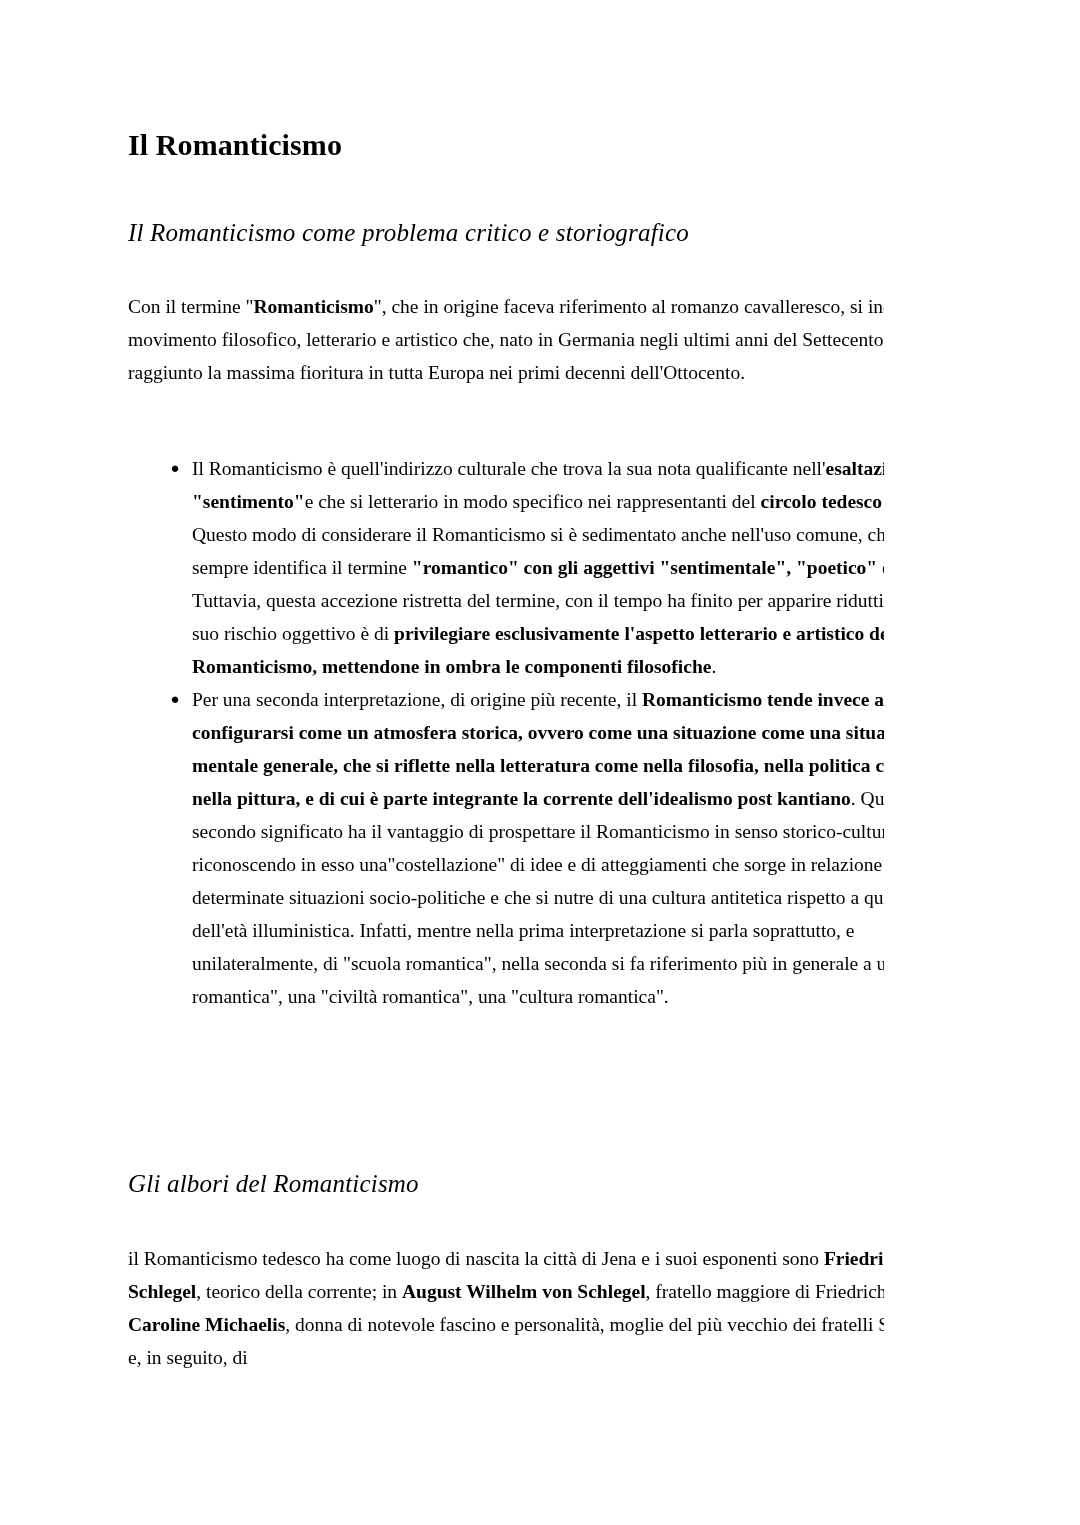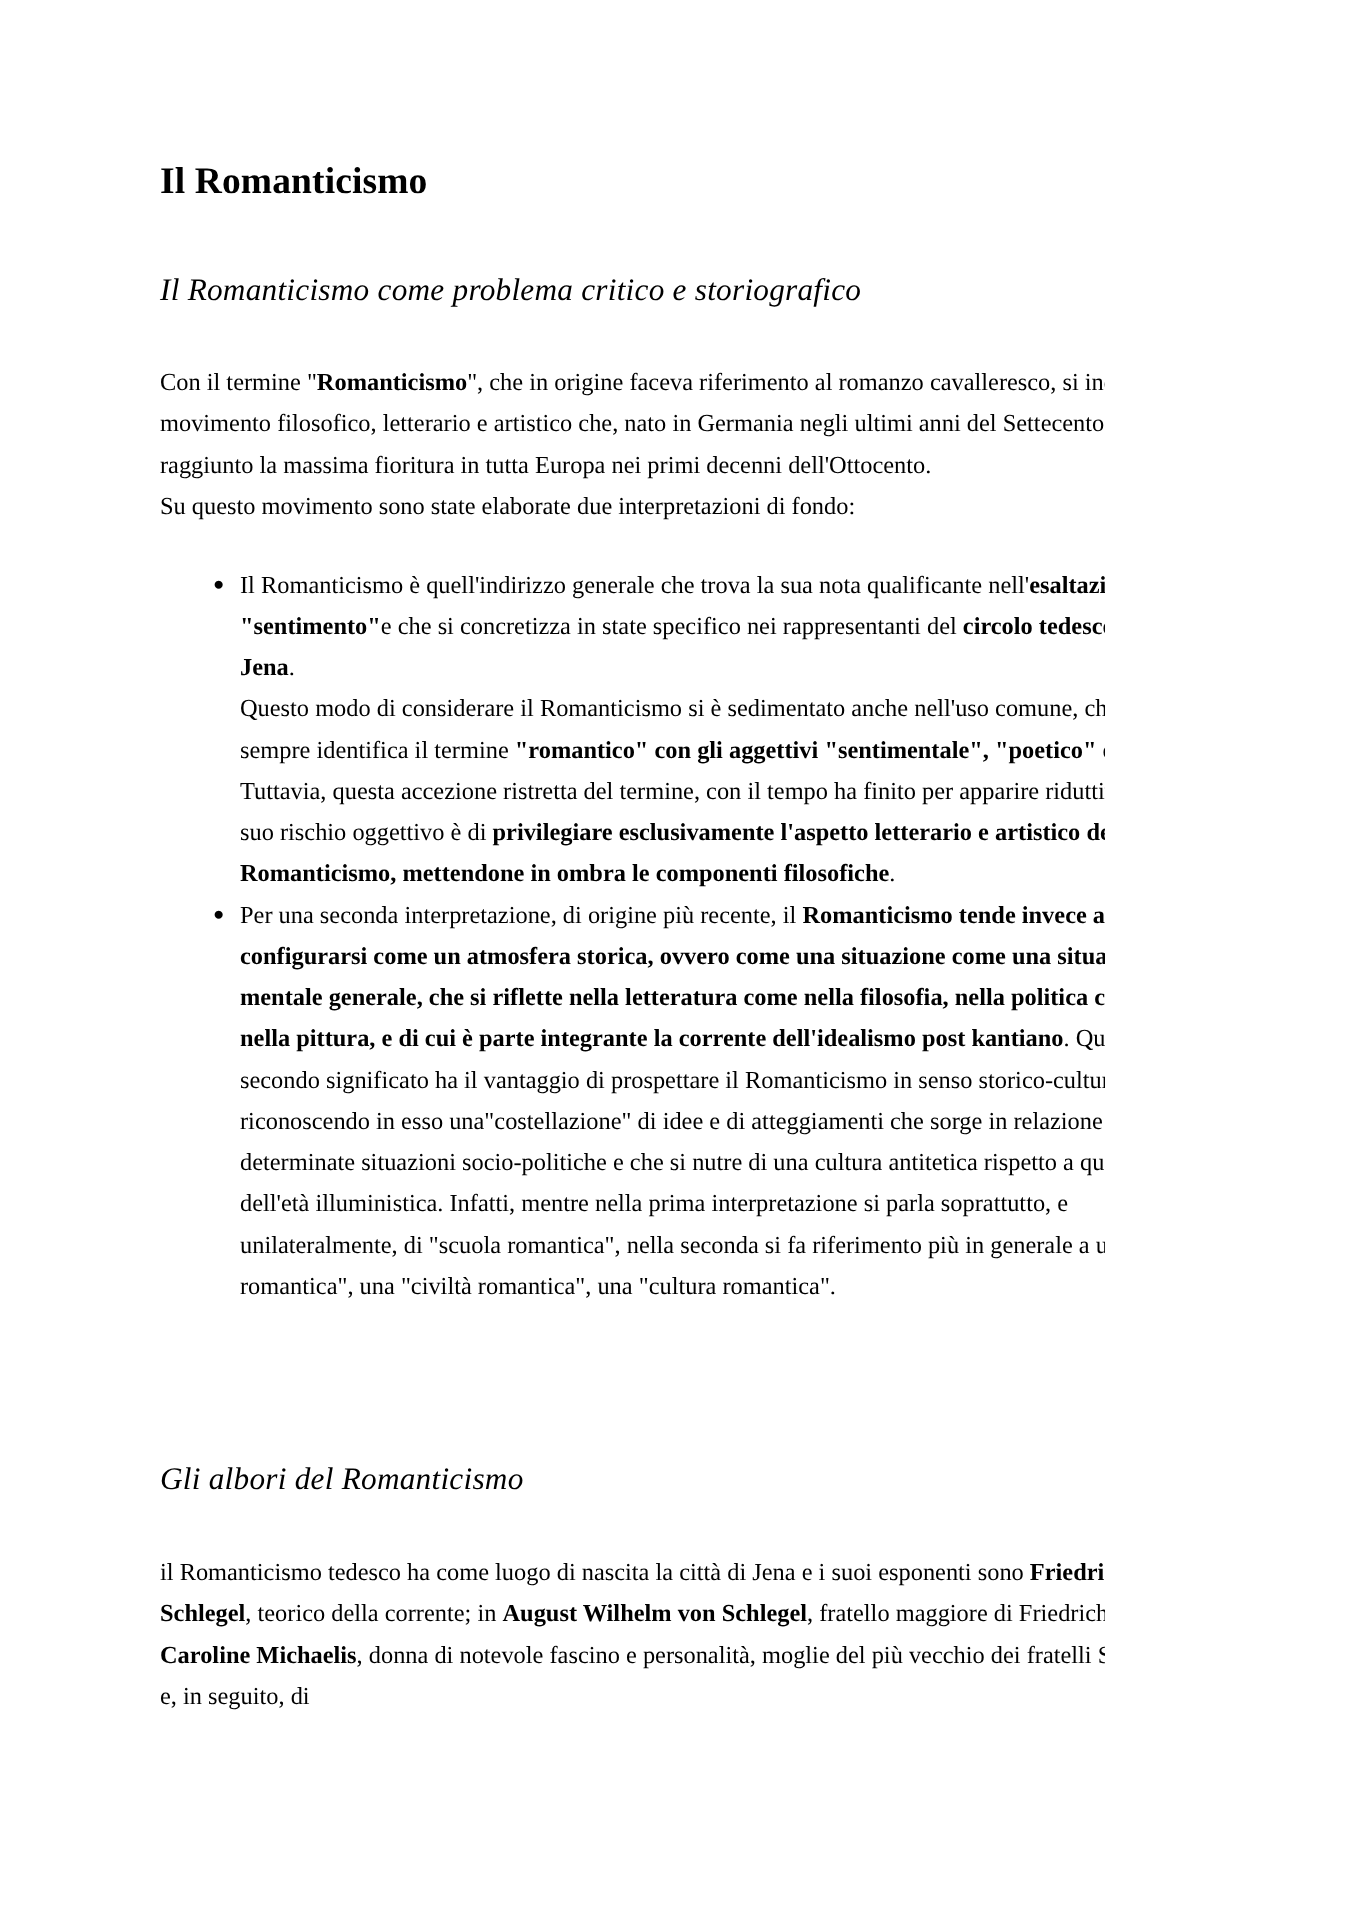--- a/index.html
+++ b/index.html
@@ -102,28 +102,27 @@
   <div class="content">
 
     <h1 class="doc-title">Il Romanticismo</h1>
 
     <h2 class="section-title sec1-title">Il Romanticismo come problema critico e storiografico</h2>
 
     <div class="body-text para-intro">
       <p class="bullet-para">
         <span>Con il termine "</span><span class="bold">Romanticismo</span><span>", che in origine faceva riferimento al romanzo cavalleresco, si indica il movimento filosofico, letterario e artistico che, nato in Germania negli ultimi anni del Settecento, ha poi raggiunto la massima fioritura in tutta Europa nei primi decenni dell'Ottocento.</span>
       </p>
-      <p class="bullet-para">Su questo movimento sono state elaborate due interpretazioni di fondo:</p>
     </div>
 
     <ul class="bullet-list">
       <li class="bullet-item">
         <span class="bullet-marker">●</span>
         <p class="bullet-para">
-          <span>Il Romanticismo è quell'indirizzo generale che trova la sua nota qualificante nell'</span><span class="bold">esaltazione del "sentimento"</span><span>e che si concretizza in state specifico nei rappresentanti del </span><span class="bold">circolo tedesco di Jena</span><span>.</span>
+          <span>Il Romanticismo è quell'indirizzo culturale che trova la sua nota qualificante nell'</span><span class="bold">esaltazione del "sentimento"</span><span>e che si letterario in modo specifico nei rappresentanti del </span><span class="bold">circolo tedesco di Jena</span><span>.</span>
         </p>
         <p class="bullet-para">
           <span>Questo modo di considerare il Romanticismo si è sedimentato anche nell'uso comune, che quasi sempre identifica il termine </span><span class="bold">"romantico" con gli aggettivi "sentimentale", "poetico"</span><span> ecc. Tuttavia, questa accezione ristretta del termine, con il tempo ha finito per apparire riduttiva: il suo rischio oggettivo è di </span><span class="bold">privilegiare esclusivamente l'aspetto letterario e artistico del Romanticismo, mettendone in ombra le componenti filosofiche</span><span>.</span>
         </p>
       </li>
       <li class="bullet-item">
         <span class="bullet-marker">●</span>
         <p class="bullet-para">
           <span>Per una seconda interpretazione, di origine più recente, il </span><span class="bold">Romanticismo tende invece a configurarsi come un atmosfera storica, ovvero come una situazione come una situazione mentale generale, che si riflette nella letteratura come nella filosofia, nella politica come nella pittura, e di cui è parte integrante la corrente dell'idealismo post kantiano</span><span>. Questo secondo significato ha il vantaggio di prospettare il Romanticismo in senso storico-culturale, riconoscendo in esso una"costellazione" di idee e di atteggiamenti che sorge in relazione a determinate situazioni socio-politiche e che si nutre di una cultura antitetica rispetto a quella dell'età illuministica. Infatti, mentre nella prima interpretazione si parla soprattutto, e unilateralmente, di "scuola romantica", nella seconda si fa riferimento più in generale a un'epoca romantica", una "civiltà romantica", una "cultura romantica".</span>
         </p>

